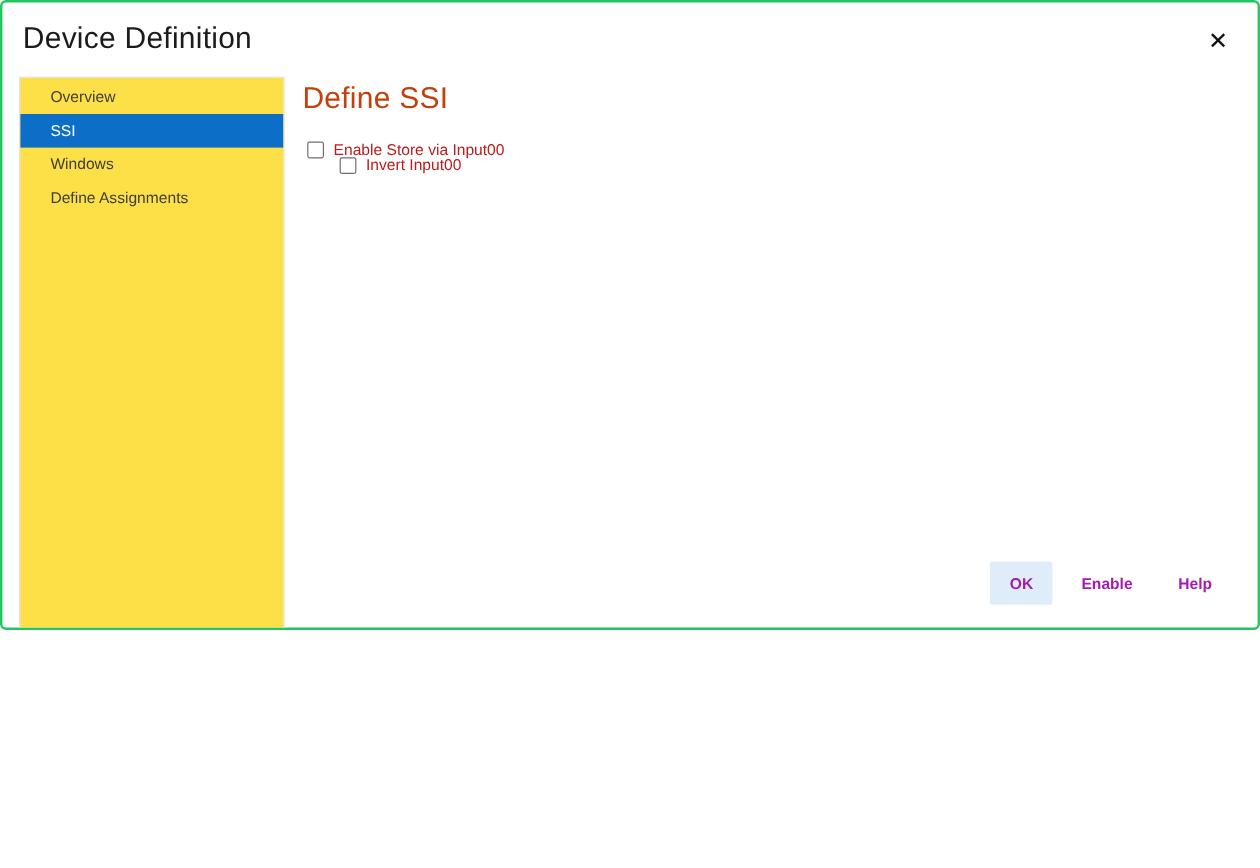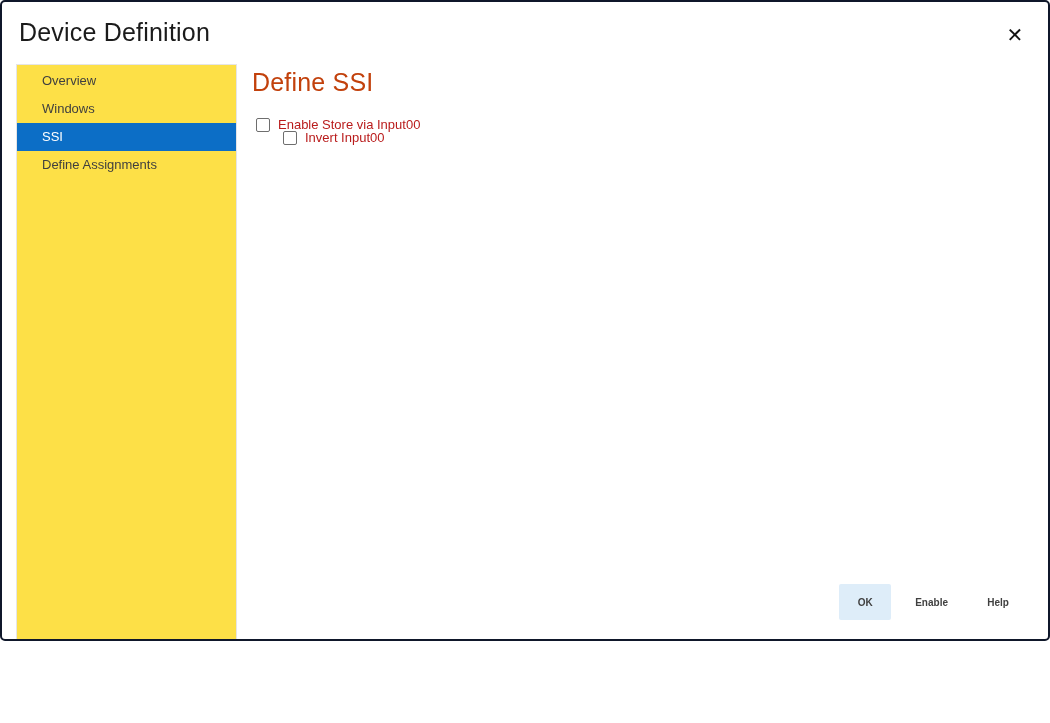--- a/index.html
+++ b/index.html
@@ -4,24 +4,24 @@
 <style>
   html, body {
     margin: 0;
     padding: 0;
     background: #ffffff;
     font-family: "Liberation Sans", sans-serif;
   }
   .dialog {
     position: relative;
     width: 1050px;
-    height: 641px;
+    height: 525px;
     box-sizing: border-box;
     background: #ffffff;
-    border: 2px solid #0f172a;
+    border: 2px solid #22c55e;
     border-radius: 5px;
     overflow: hidden;
   }
   .dialog-title {
     position: absolute;
     left: 17px;
     top: 16px;
     font-size: 25px;
     font-weight: 400;
     color: #1b1b1b;
@@ -109,43 +109,43 @@
     gap: 10px;
   }
   .btn {
     min-width: 52px;
     height: 36px;
     box-sizing: border-box;
     padding: 0 14px;
     border: none;
     background: transparent;
     font-family: "Liberation Sans", sans-serif;
-    font-size: 10px;
+    font-size: 13px;
     font-weight: 700;
-    color: #404040;
+    color: #a21caf;
     border-radius: 2px;
     cursor: pointer;
   }
   .btn.primary {
     background: #deedf9;
   }
 </style>
 </head>
 <body>
 
 <div class="dialog">
 
   <div class="dialog-title">Device Definition</div>
 
   <div class="close-btn">✕</div>
 
   <div class="sidebar">
     <div class="side-item">Overview</div>
+    <div class="side-item selected">SSI</div>
     <div class="side-item">Windows</div>
-    <div class="side-item selected">SSI</div>
     <div class="side-item">Define Assignments</div>
   </div>
 
   <div class="content-heading">Define SSI</div>
 
   <div class="checkbox-row row-0">
     <span class="checkbox-box"></span>
     <span class="checkbox-label">Enable Store via Input00</span>
   </div>
 

